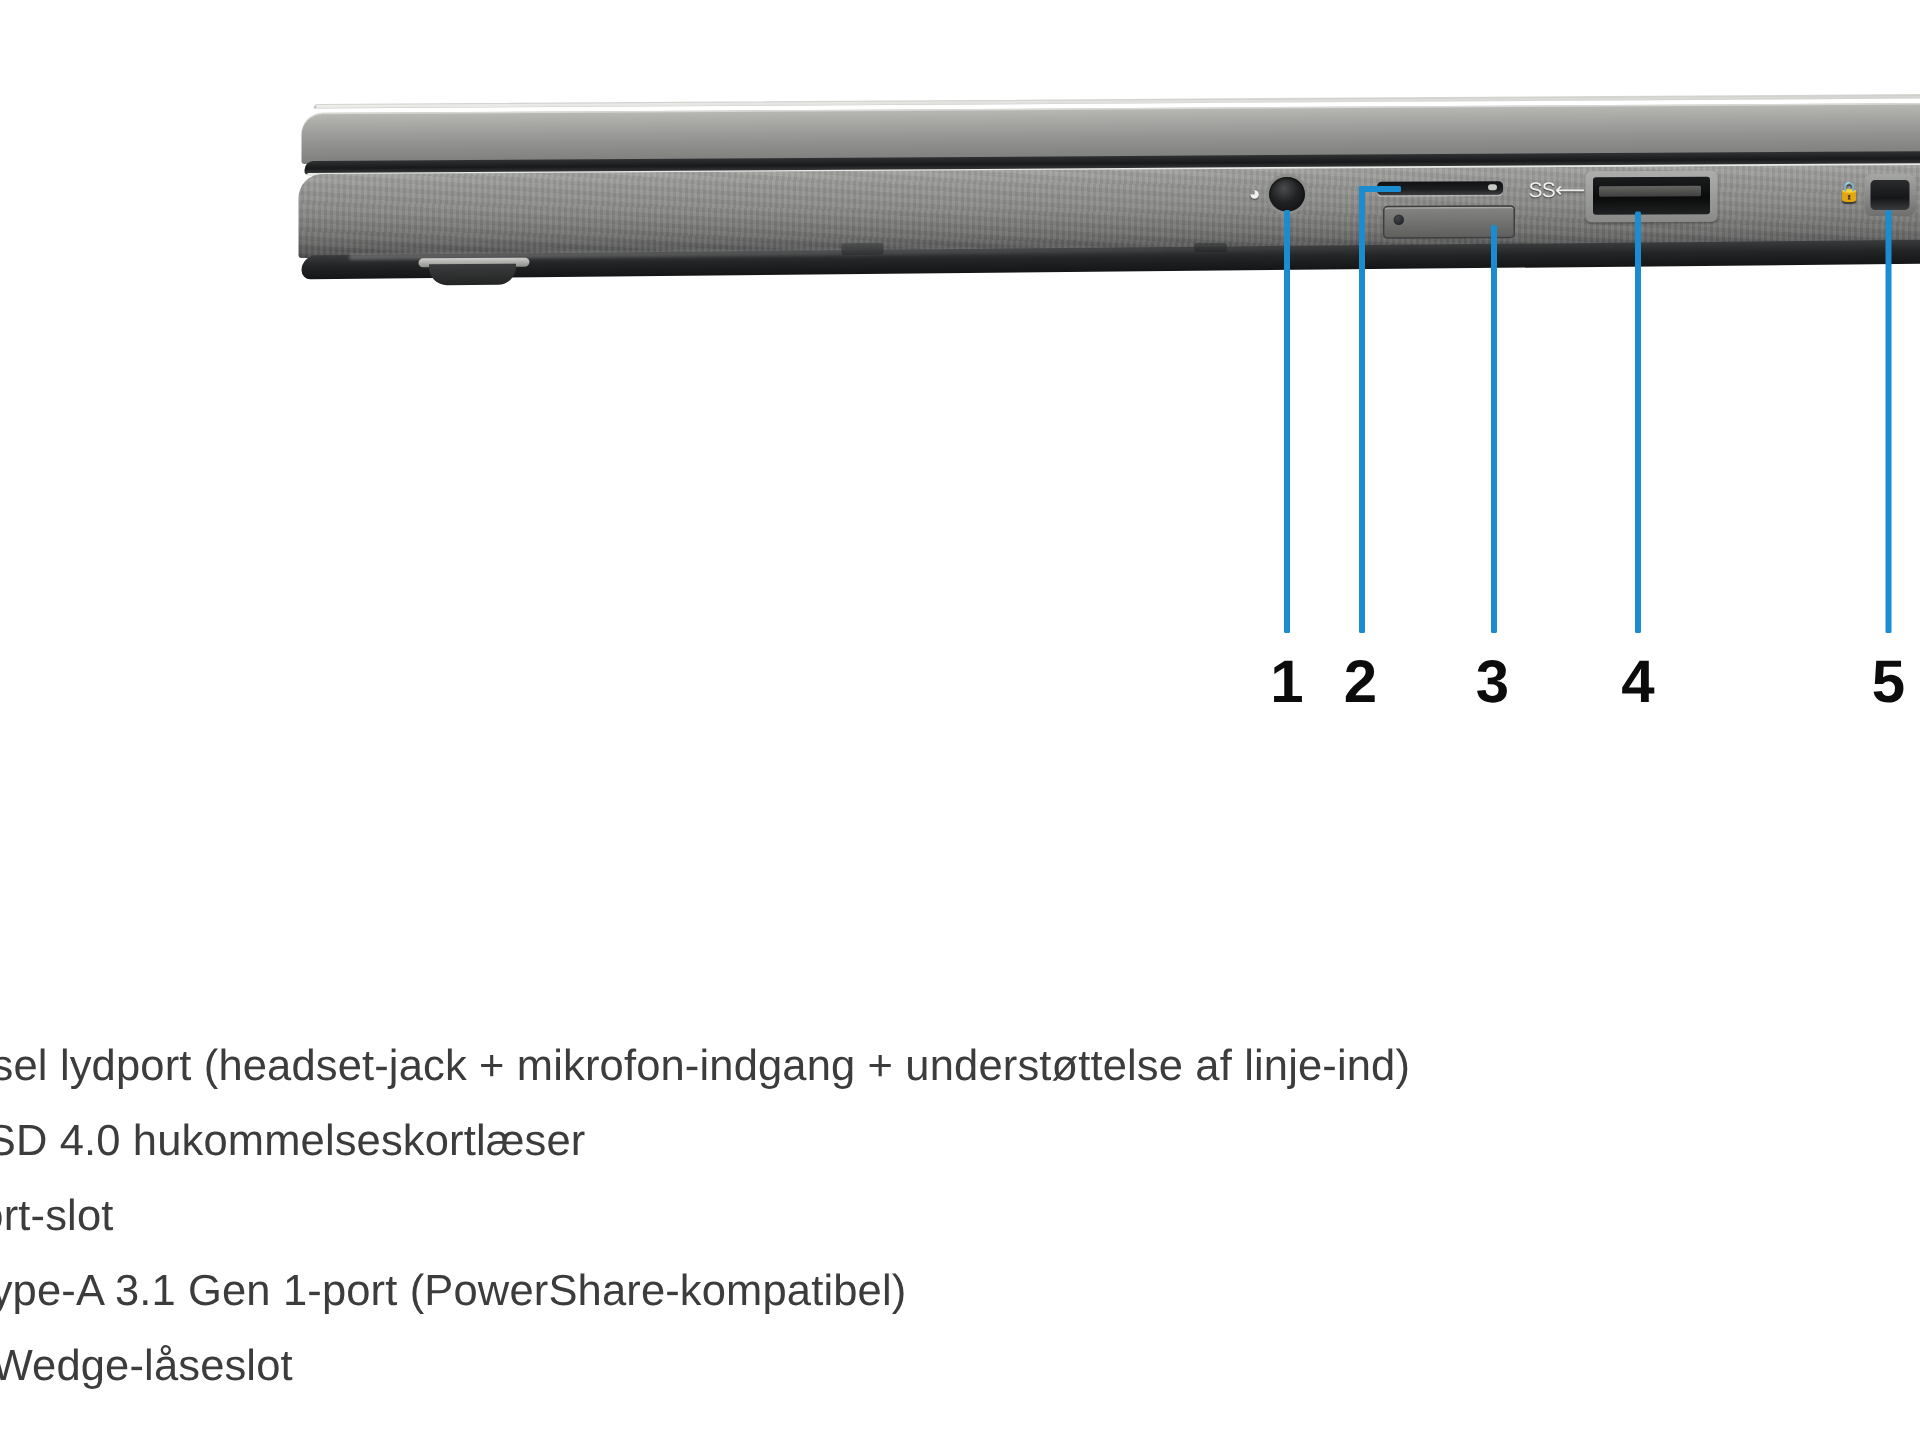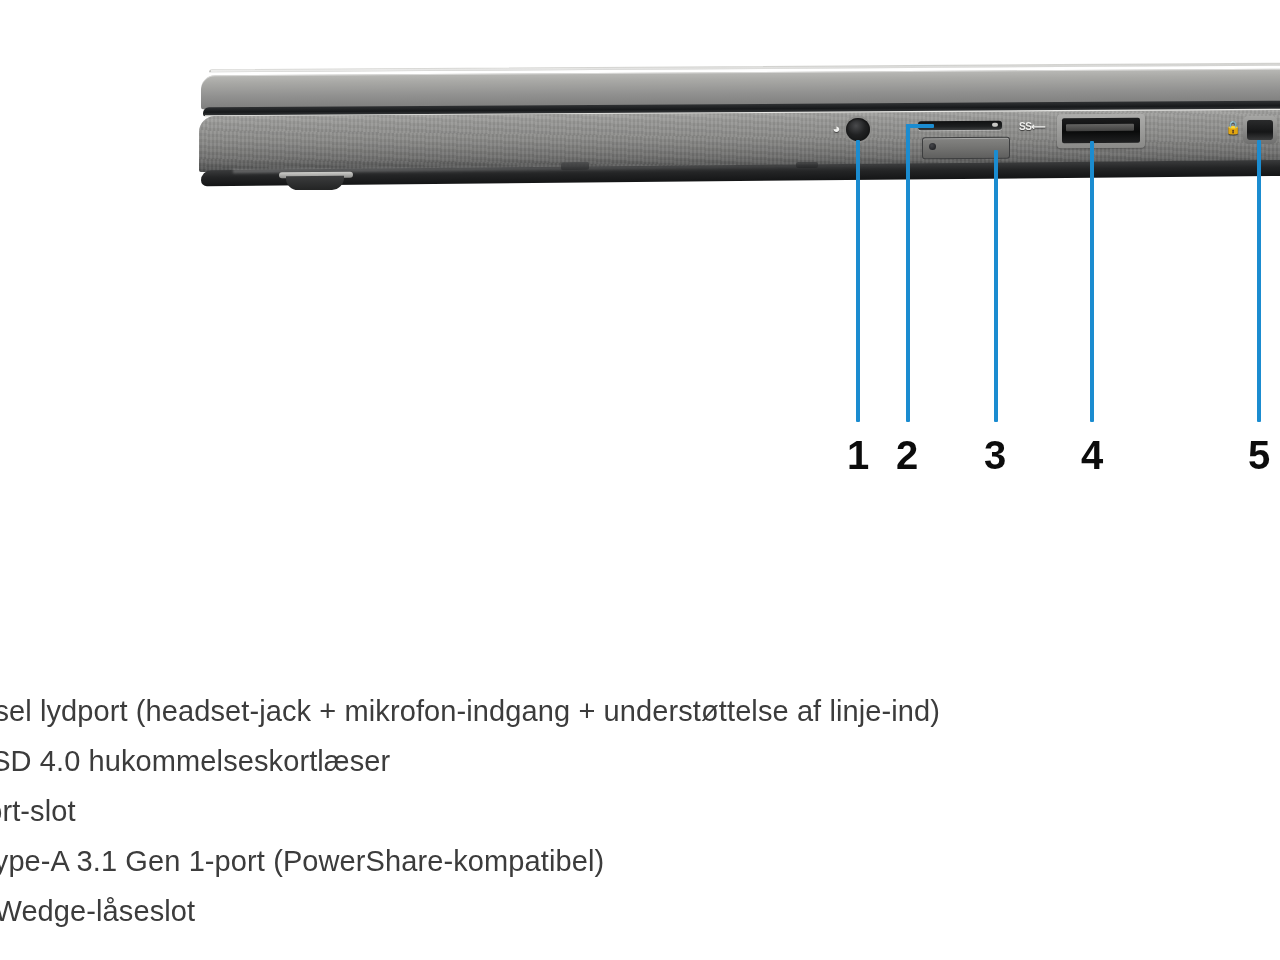--- a/index.html
+++ b/index.html
@@ -248,22 +248,22 @@
   }
 
   
   .ss-logo {
     position: absolute;
     left: 1019px;
     top: 120px;
     width: 34px;
     height: 13px;
     color: #efefed;
-    font-size: 10px;
-    font-weight: 700;
+    font-size: 14px;
+    font-weight: 400;
     letter-spacing: -.5px;
     line-height: 13px;
     text-shadow: 0 1px 1px rgba(0,0,0,.6);
   }
   .usb-outer {
     position: absolute;
     left: 1057px;
     top: 114px;
     width: 88px;
     height: 34px;

